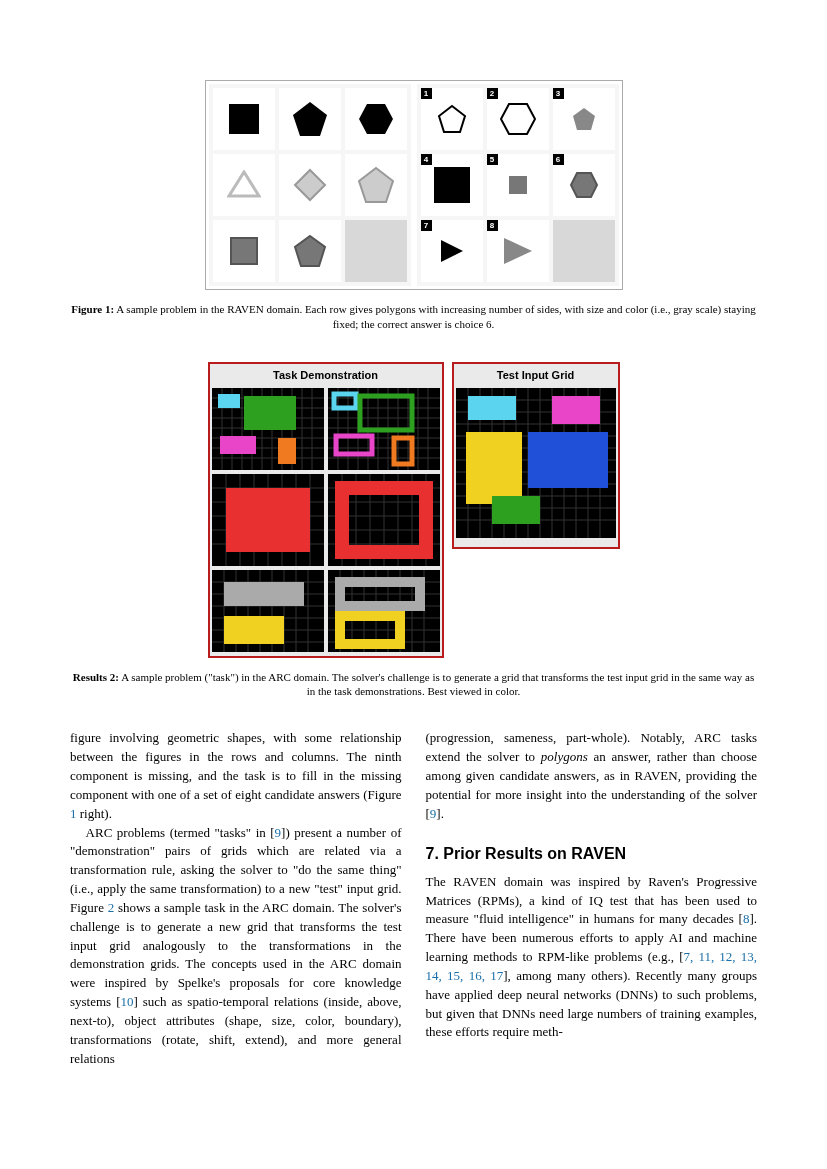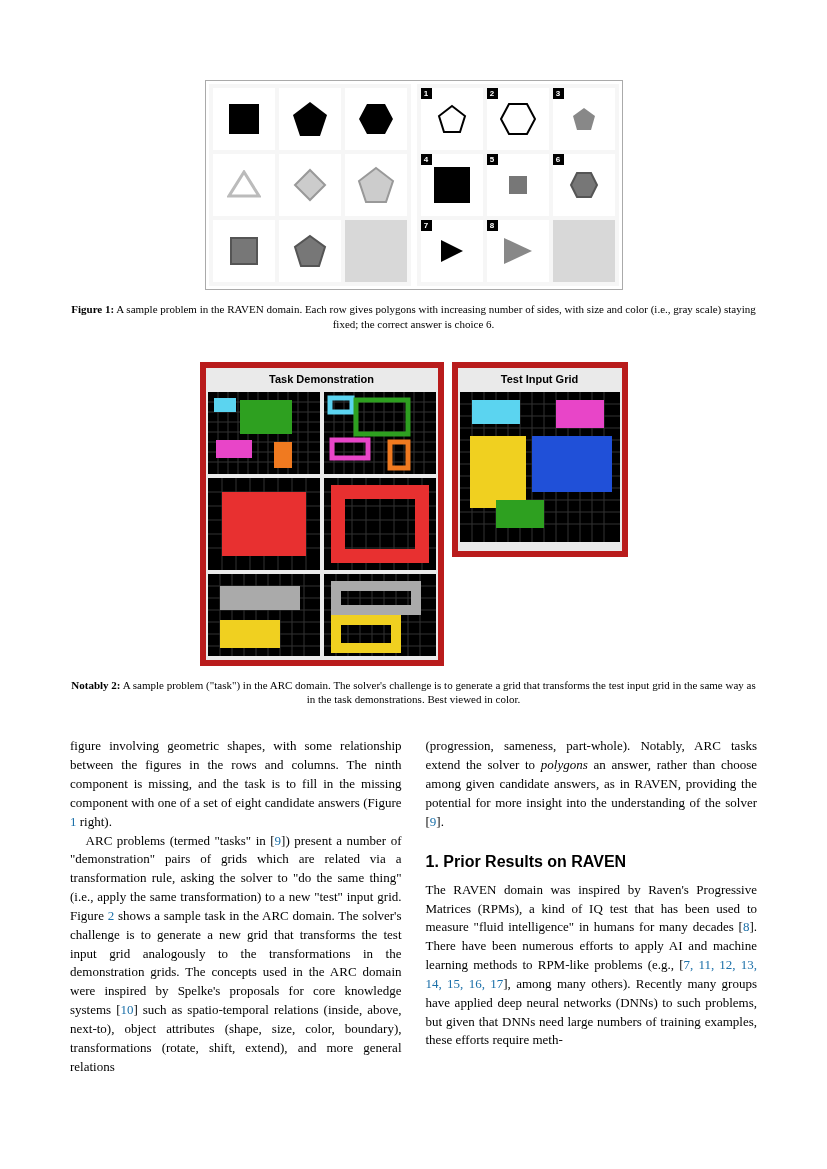--- a/index.html
+++ b/index.html
@@ -60,21 +60,21 @@
     margin: 10px 0 30px 0;
     line-height: 1.35;
   }
   .caption b { font-weight: bold; }
   .fig2-container {
     display: inline-flex;
     gap: 8px;
     align-items: flex-start;
   }
   .fig2-panel {
-    border: 6px solid #b91c1c;
+    border: 2px solid #b91c1c;
     background: #eaeaea;
     padding: 2px 2px 4px 2px;
   }
   .fig2-title {
     font-family: Arial, sans-serif;
     font-weight: bold;
     font-size: 11px;
     padding: 2px 0 4px 0;
     text-align: center;
   }
@@ -381,23 +381,23 @@
         <rect x="12" y="8" width="48" height="24" fill="#5bd4f0"></rect>
         <rect x="96" y="8" width="48" height="28" fill="#e845c8"></rect>
         <rect x="10" y="44" width="56" height="72" fill="#f0d020"></rect>
         <rect x="72" y="44" width="80" height="56" fill="#2050d8"></rect>
         <rect x="36" y="108" width="48" height="28" fill="#2ea020"></rect>
       </svg>
     </div>
   </div>
 </div>
 <div class="caption">
-  <b>Notably 2:</b>
+  <b>Results 2:</b>
   <span>A sample problem ("task") in the ARC domain. The solver's challenge is to generate a grid that transforms the test input grid in the same way as in the task demonstrations. Best viewed in color.</span>
 </div>
 
 <div class="columns">
   <p class="noindent"><span>figure involving geometric shapes, with some relationship between the figures in the rows and columns. The ninth component is missing, and the task is to fill in the missing component with one of a set of eight candidate answers (Figure </span><span class="ref">1</span><span> right).</span></p>
   <p><span>ARC problems (termed "tasks" in [</span><span class="ref">9</span><span>]) present a number of "demonstration" pairs of grids which are related via a transformation rule, asking the solver to "do the same thing" (i.e., apply the same transformation) to a new "test" input grid. Figure </span><span class="ref">2</span><span> shows a sample task in the ARC domain. The solver's challenge is to generate a new grid that transforms the test input grid analogously to the transformations in the demonstration grids. The concepts used in the ARC domain were inspired by Spelke's proposals for core knowledge systems [</span><span class="ref">10</span><span>] such as spatio-temporal relations (inside, above, next-to), object attributes (shape, size, color, boundary), transformations (rotate, shift, extend), and more general relations</span></p>
   <p class="noindent"><span>(progression, sameness, part-whole). Notably, ARC tasks extend the solver to </span><em>polygons</em><span> an answer, rather than choose among given candidate answers, as in RAVEN, providing the potential for more insight into the understanding of the solver [</span><span class="ref">9</span><span>].</span></p>
-  <h2>1.  Prior Results on RAVEN</h2>
+  <h2>7.  Prior Results on RAVEN</h2>
   <p class="noindent"><span>The RAVEN domain was inspired by Raven's Progressive Matrices (RPMs), a kind of IQ test that has been used to measure "fluid intelligence" in humans for many decades [</span><span class="ref">8</span><span>]. There have been numerous efforts to apply AI and machine learning methods to RPM-like problems (e.g., [</span><span class="ref">7, 11, 12, 13, 14, 15, 16, 17</span><span>], among many others). Recently many groups have applied deep neural networks (DNNs) to such problems, but given that DNNs need large numbers of training examples, these efforts require meth-</span></p>
 </div>
 
 </body></html>

